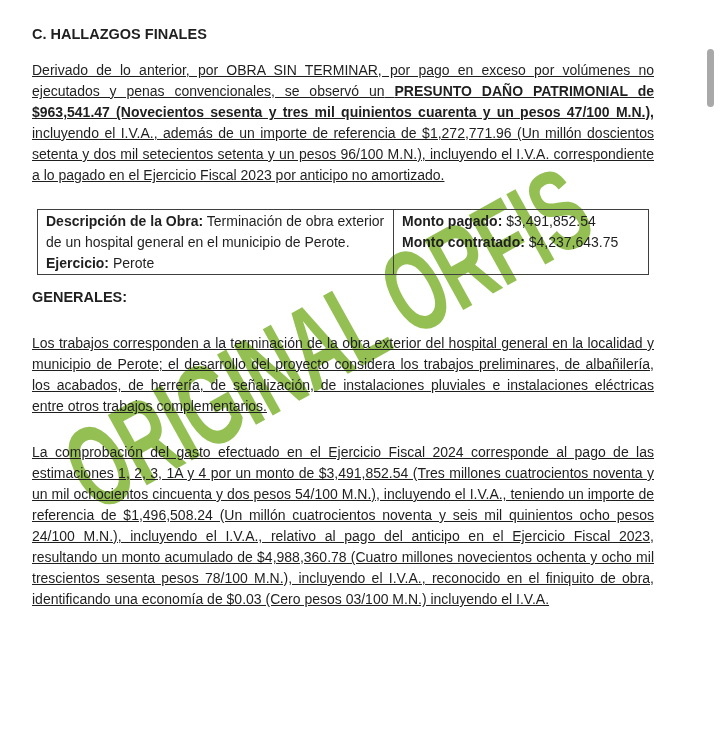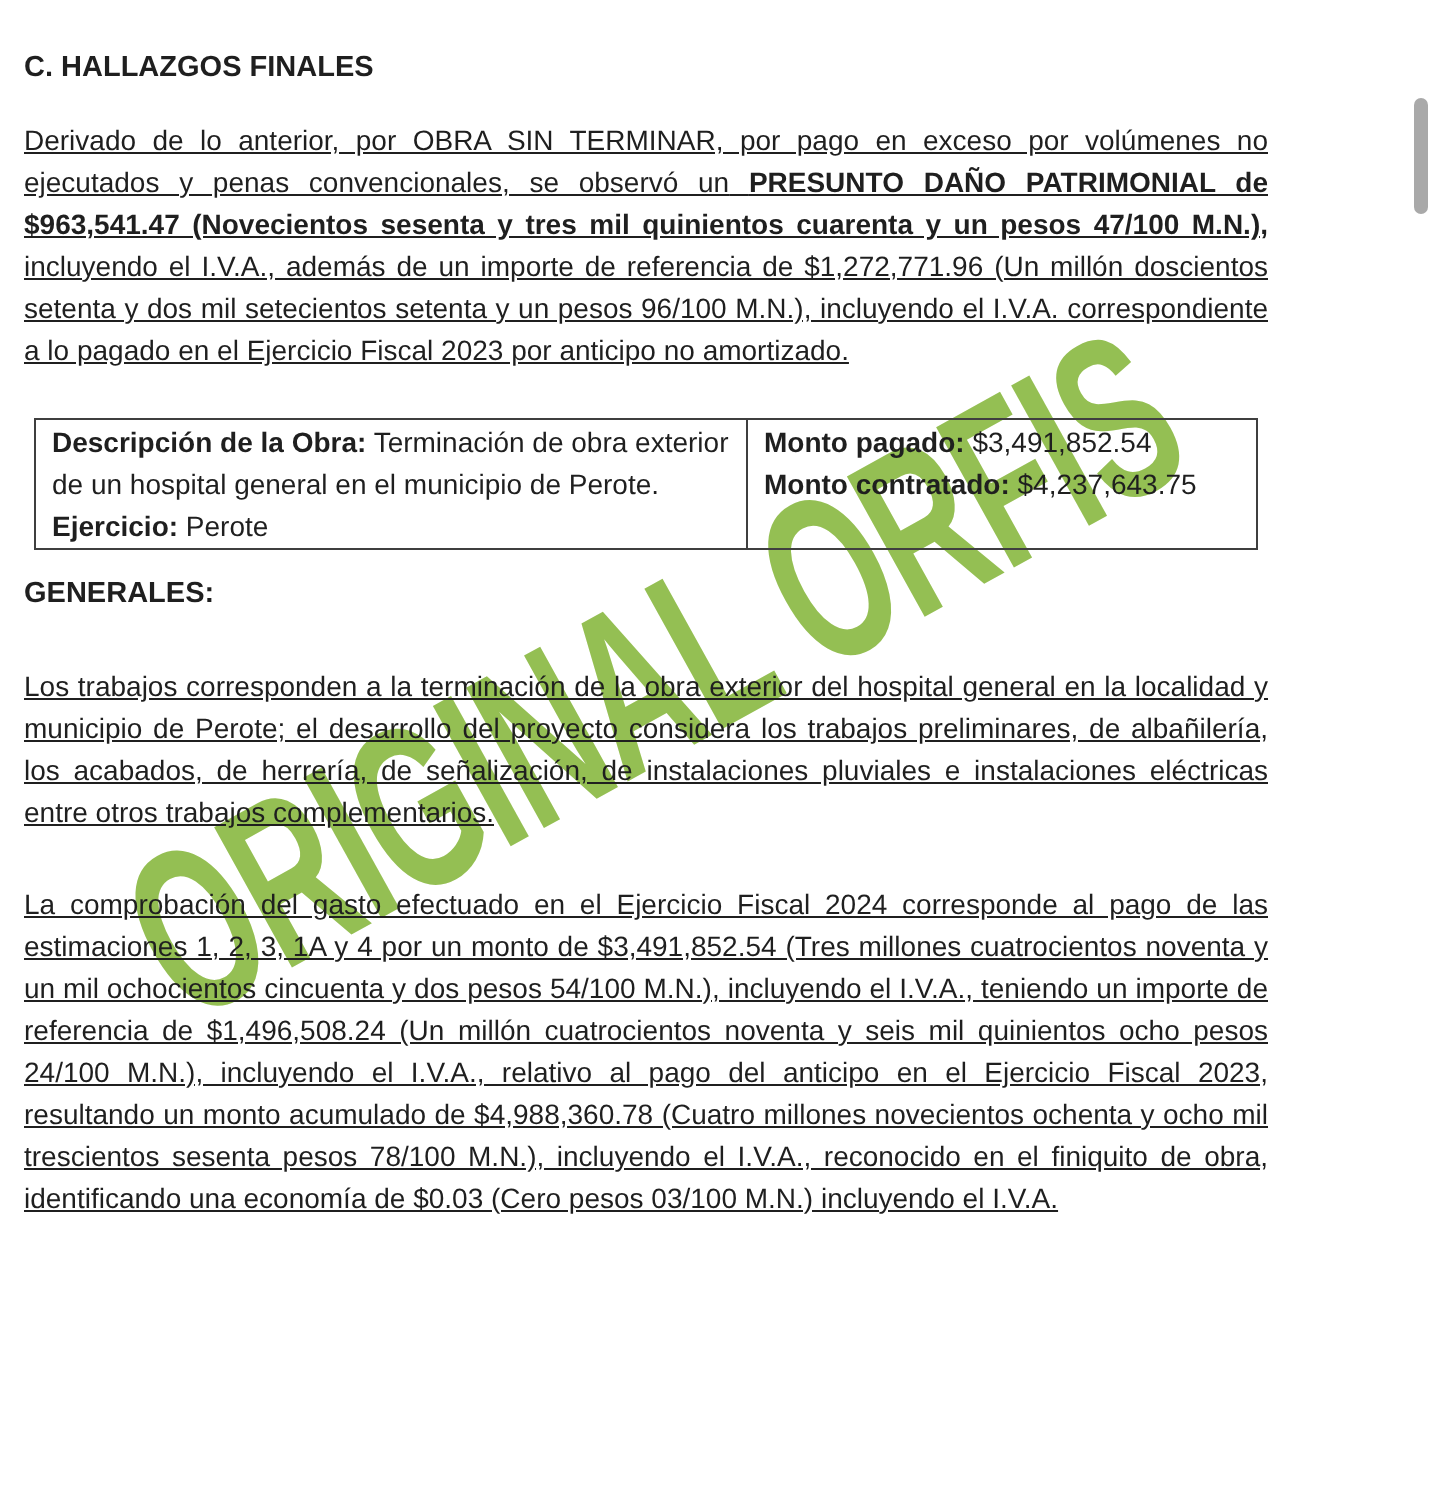--- a/index.html
+++ b/index.html
@@ -24,21 +24,21 @@
     white-space: nowrap;
     transform: rotate(-29deg) scaleY(1.62);
     transform-origin: center;
     opacity: 0.92;
     z-index: 0;
     user-select: none;
   }
   .page-content {
     position: relative;
     z-index: 1;
-    padding: 24px 0 0 12px;
+    padding: 24px 0 0 32px;
     width: 650px;
   }
   .doc-heading {
     font-size: 14.5px;
     font-weight: bold;
     line-height: 21px;
   }
   .doc-para {
     width: 622px;
     font-size: 14px;

